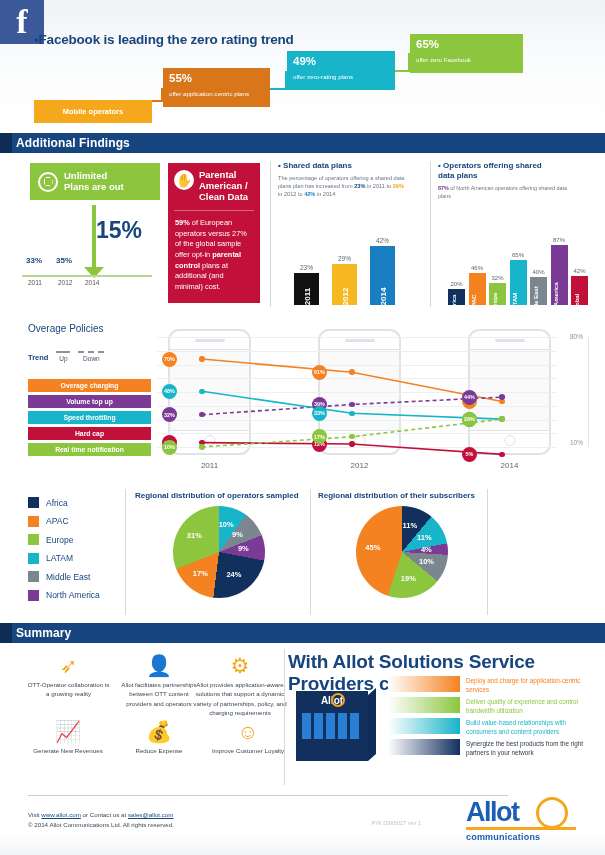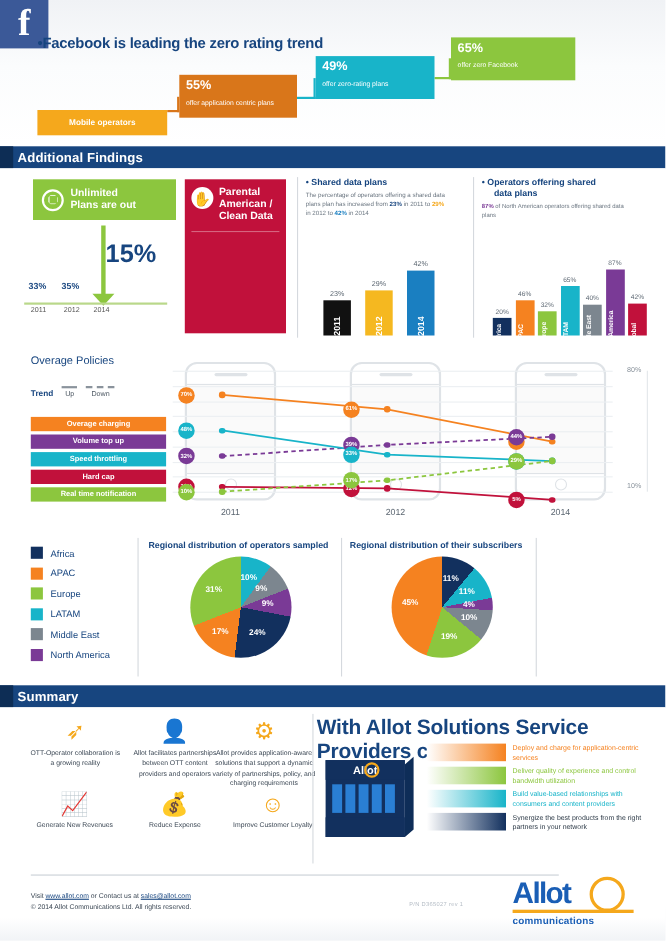--- a/index.html
+++ b/index.html
@@ -258,20 +258,23 @@
       <div class="pc">
         <div class="pc-head">
           <span class="hand">✋</span>
           <span class="t">
             <span>Parental</span><br>
             <span>American /</span><br>
             <span>Clean Data</span>
           </span>
         </div>
         <div class="pc-div"></div>
+        <div class="pc-body">
+          <b>59%</b><span> of European operators versus 27% of the global sample offer opt-in </span><b>parental control</b><span> plans at additional (and minimal) cost.</span>
+        </div>
       </div>
 
       <div class="sep-v" style="left:270px; top:8px; height:146px;"></div>
       <div class="sep-v" style="left:430px; top:8px; height:146px;"></div>
 
       <div class="sd">
         <div class="ttl">
           <span class="bullet">•</span>
           <span>Shared data plans</span>
         </div>
@@ -291,21 +294,21 @@
               <span class="lab">42%</span>
               <span class="yrv2">2014</span>
             </div>
           </div>
       </div>
 
       <div class="op">
         <div class="ttl">
           <span>•</span>
           <span>Operators offering shared</span><br>
-          <span style="margin-left:11px">data plans</span>
+          <span style="margin-left:0">data plans</span>
         </div>
         <div class="sub">
           <b>87%</b><span> of North American operators offering shared data plans</span>
         </div>
         <div class="opchart" id="op-chart">
             <div class="opbar" style="left: 6px; height: 16px; background: rgb(18, 48, 94);">
               <span class="lab">20%</span>
               <span class="nm">Africa</span>
             </div>
             <div class="opbar" style="left: 26.5px; height: 31.9579px; background: rgb(245, 130, 32);">

